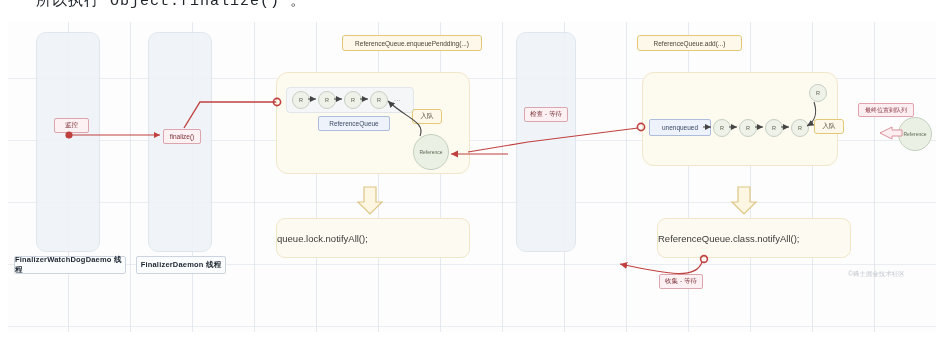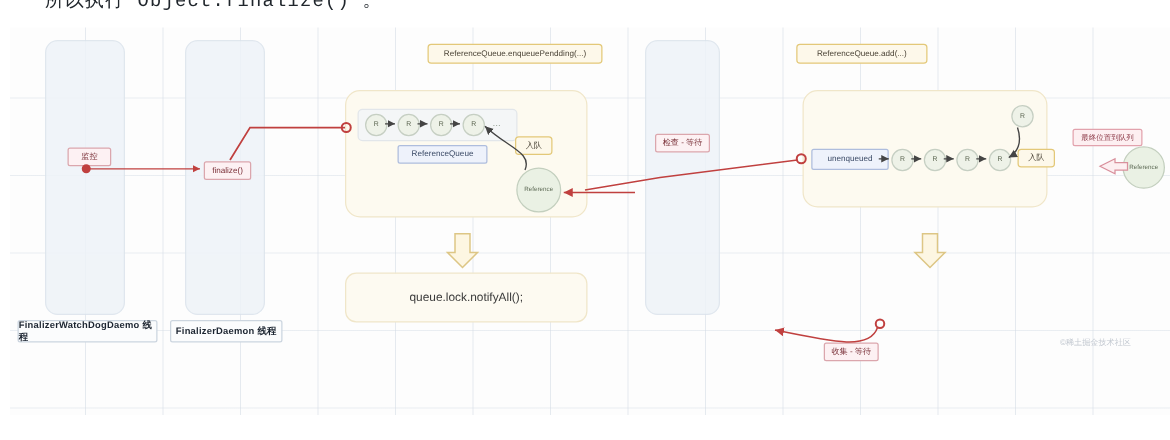--- a/index.html
+++ b/index.html
@@ -35,21 +35,21 @@
     border-radius:2px;font-size:7.5px;font-weight:bold;color:#1b2430;
     display:flex;align-items:center;justify-content:center;
     letter-spacing:.2px;
   }
   .panel{
     position:absolute;border:1px solid #f0e6c9;border-radius:12px;
     background:#fdfaf0;
   }
   .cmd-box{
     position:absolute;border:1px solid #f0e6c9;border-radius:9px;
-    background:#fdfaf1;display:flex;align-items:center;justify-content:center;
+    background:#fdfaf1;display:flex;align-items:center;justify-content:flex-start;
     font-size:9.5px;color:#3a3a3a;
   }
   .note-tag{
     position:absolute;background:#fdf8ea;border:1px solid #e3c878;
     border-radius:3px;font-size:6.5px;color:#4a4336;
     display:flex;align-items:center;justify-content:center;
     padding:0 4px;white-space:nowrap;
   }
   .red-tag{
     position:absolute;background:#fdeff1;border:1px solid #e2a2ad;
@@ -178,20 +178,23 @@
     <span>R</span>
     </div>
   <div class="rnode" style="left:801px;top:62px;">
     <span>R</span>
     </div>
 
   <div class="note-tag" style="left:806px;top:97px;width:20px;height:13px;">
     <span>入队</span>
   </div>
 
+  <div class="cmd-box" style="left:649px;top:196px;width:192px;height:38px;">
+    <span>ReferenceQueue.class.notifyAll();</span>
+  </div>
 
   <div class="red-tag" style="left:850px;top:81px;width:48px;height:12px;">
     <span>最终位置到队列</span>
   </div>
   <div class="refcircle" style="left:890px;top:95px;width:32px;height:32px;">
     <span>Reference</span>
   </div>
 
   <div class="pink-box" style="left:516px;top:85px;width:42px;height:13px;">
     <span>检查 - 等待</span>

